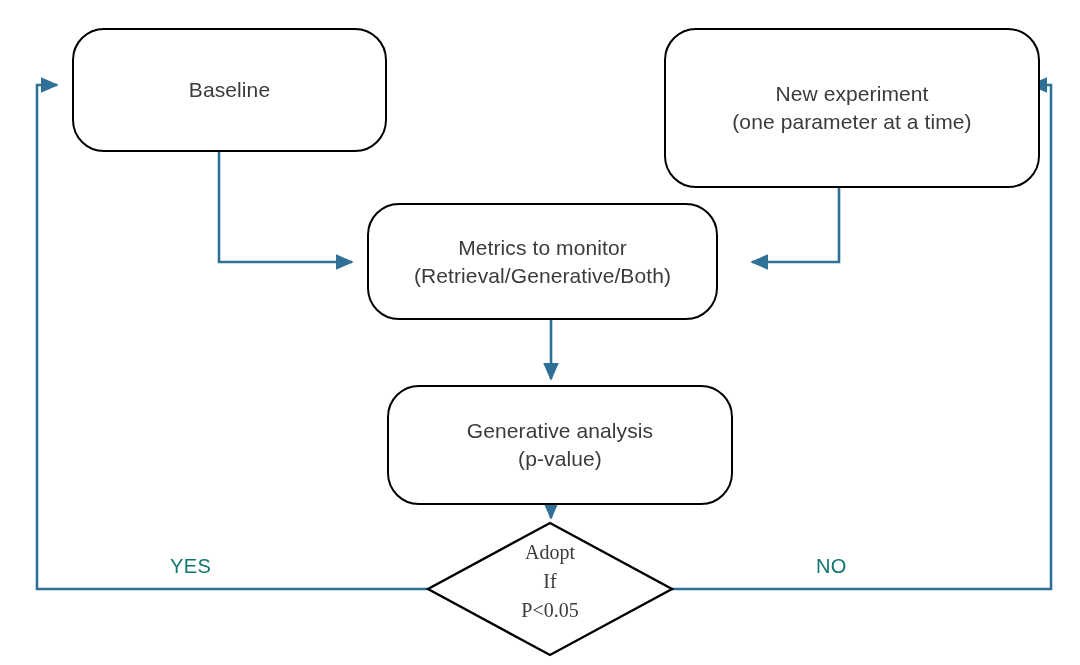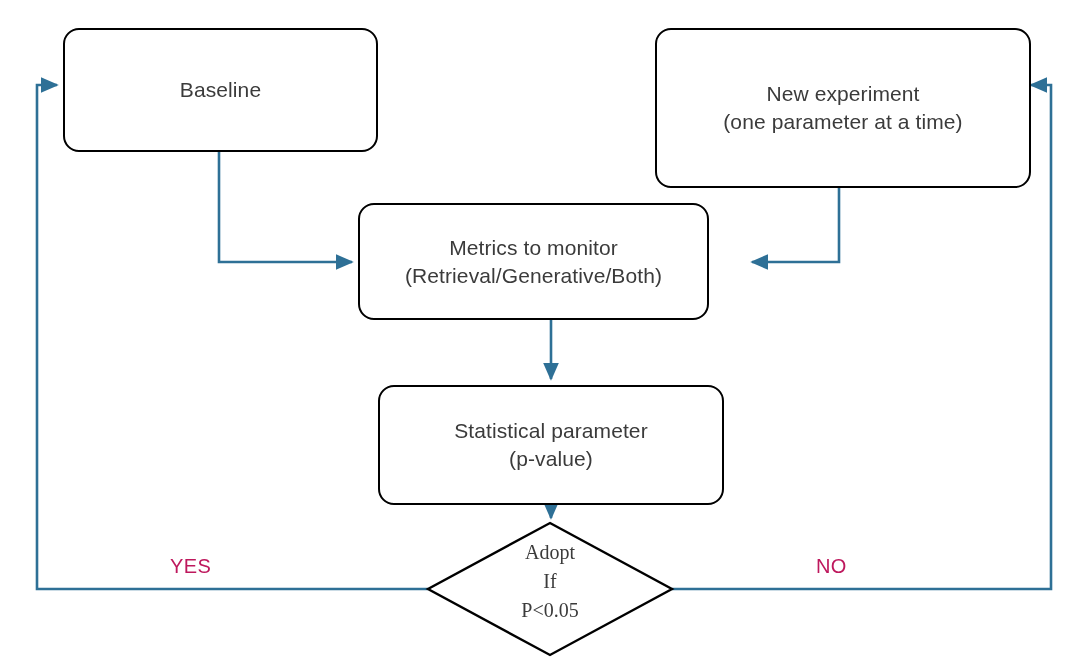--- a/index.html
+++ b/index.html
@@ -22,40 +22,41 @@
     position: absolute;
     left: 0;
     top: 0;
     width: 1080px;
     height: 665px;
   }
   .node-box {
     position: absolute;
     box-sizing: border-box;
     border: 2.2px solid #000000;
-    border-radius: 16px;
+    border-radius: 32px;
     background: #ffffff;
     display: flex;
     align-items: center;
     justify-content: center;
     text-align: center;
     color: #3b3b3b;
     font-size: 21px;
     line-height: 1.32;
     letter-spacing: 0.1px;
     white-space: pre-line;
+    margin-left: 9px;
   }
   .node-label {
     display: block;
     white-space: pre-line;
     padding: 0 10px;
   }
   .edge-label {
     position: absolute;
-    color: #be185d;
+    color: #0f766e;
     font-size: 20px;
     letter-spacing: 0.4px;
     white-space: nowrap;
   }
   .diamond-text {
     position: absolute;
     text-align: center;
     color: #3b3b3b;
     font-size: 20px;
     line-height: 1.45;
@@ -102,21 +103,21 @@
     <span class="node-label">New experiment
 (one parameter at a time)</span>
   </div>
 
   <div class="node-box" style="left:358px; top:203px; width:351px; height:117px;">
     <span class="node-label">Metrics to monitor
 (Retrieval/Generative/Both)</span>
   </div>
 
   <div class="node-box" style="left:378px; top:385px; width:346px; height:120px;">
-    <span class="node-label">Statistical parameter
+    <span class="node-label">Generative analysis
 (p-value)</span>
   </div>
 
   <div class="diamond-text" style="left:428px; top:538px; width:244px;">Adopt
 If
 P&lt;0.05</div>
 
   <div class="edge-label" style="left:170px; top:555px;">YES</div>
 
   <div class="edge-label" style="left:816px; top:555px;">NO</div>

